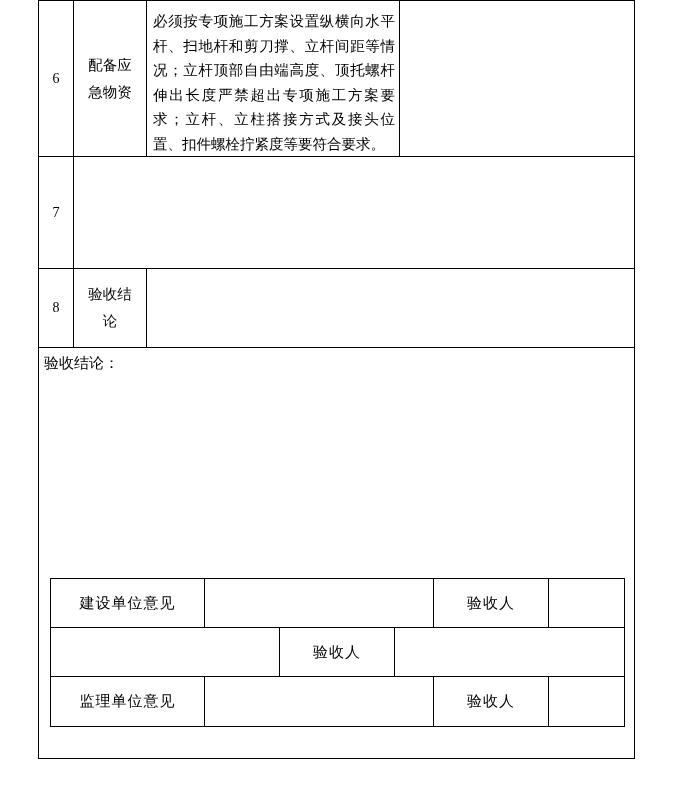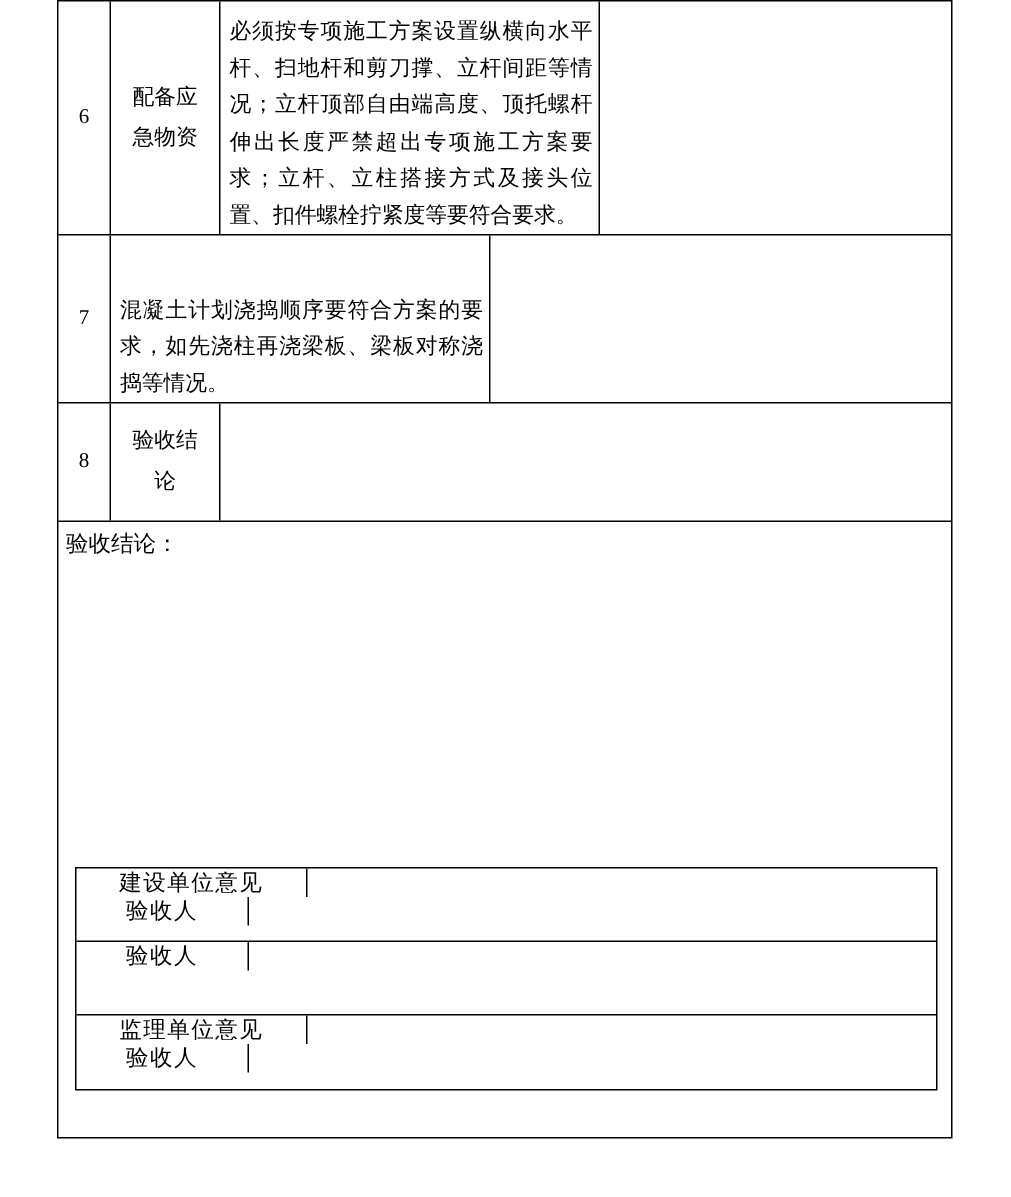--- a/index.html
+++ b/index.html
@@ -34,21 +34,21 @@
                text-align:justify; text-justify:inter-character; }
   .c-result { flex:1; border-right:none; }
 
   .conclusion { flex:1; position:relative; font-size:15px;text-decoration:underline; }
   .conclusion-label { position:absolute; left:5px; top:4px; line-height:22px; }
 
   .opinions {
     position:absolute; left:11px; top:230px;
     width:575px; border:1px solid #000;
   }
-  .op-row { display:flex; height:49px; border-bottom:1px solid #000;flex-direction:column; }
+  .op-row { display:flex; height:49px; border-bottom:1px solid #000; }
   .op-row:last-child { border-bottom:none; }
   .opc {
     border-right:1px solid #000;
     display:flex; align-items:center; justify-content:center;
     font-size:15px;
   }
   .opc-label    { width:154px; letter-spacing:1px; }
   .opc-content  { width:229px; }
   .opc-acceptor { width:115px; letter-spacing:1px; }
   .opc-value    { flex:1; border-right:none; }
@@ -65,23 +65,20 @@
       <div class="c c-no">6</div>
       <div class="c c-item">配备应急物资</div>
       <div class="c c-desc">
         <div class="desc-text">必须按专项施工方案设置纵横向水平杆、扫地杆和剪刀撑、立杆间距等情况；立杆顶部自由端高度、顶托螺杆伸出长度严禁超出专项施工方案要求；立杆、立柱搭接方式及接头位置、扣件螺栓拧紧度等要符合要求。</div>
       </div>
       <div class="c c-result"></div>
     </div>
 
     <div class="trow r7">
       <div class="c c-no">7</div>
-      <div class="c c-desc">
-        <div class="desc-text">混凝土计划浇捣顺序要符合方案的要求，如先浇柱再浇梁板、梁板对称浇捣等情况。</div>
-      </div>
       <div class="c c-result"></div>
     </div>
 
     <div class="trow r8">
       <div class="c c-no">8</div>
       <div class="c c-item">验收结论</div>
       <div class="c c-result"></div>
     </div>
 
     <div class="conclusion">

